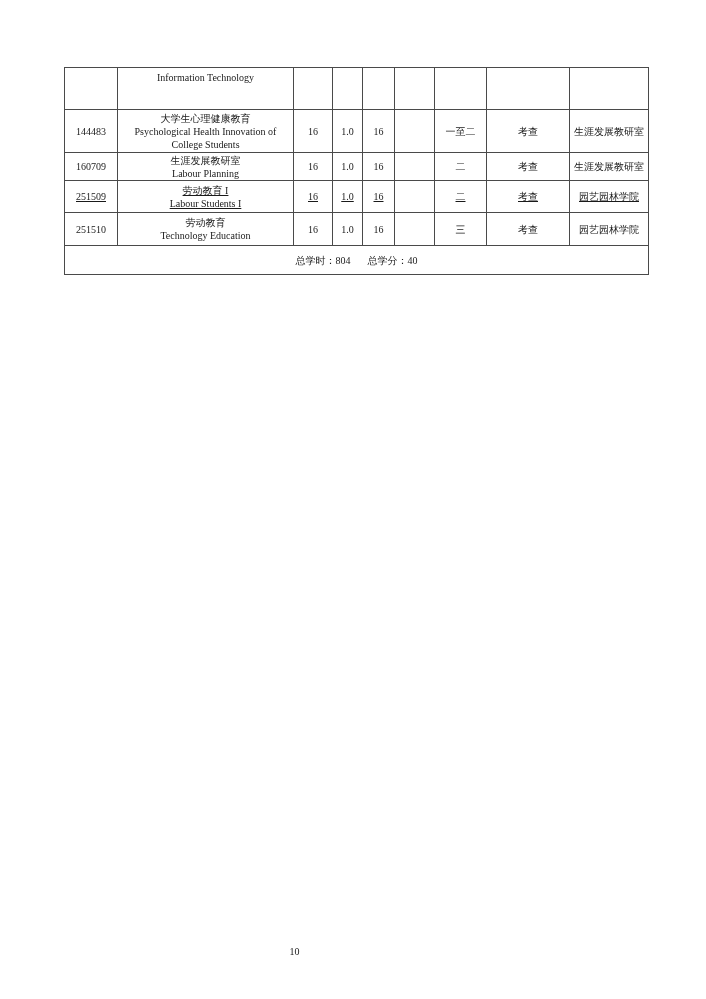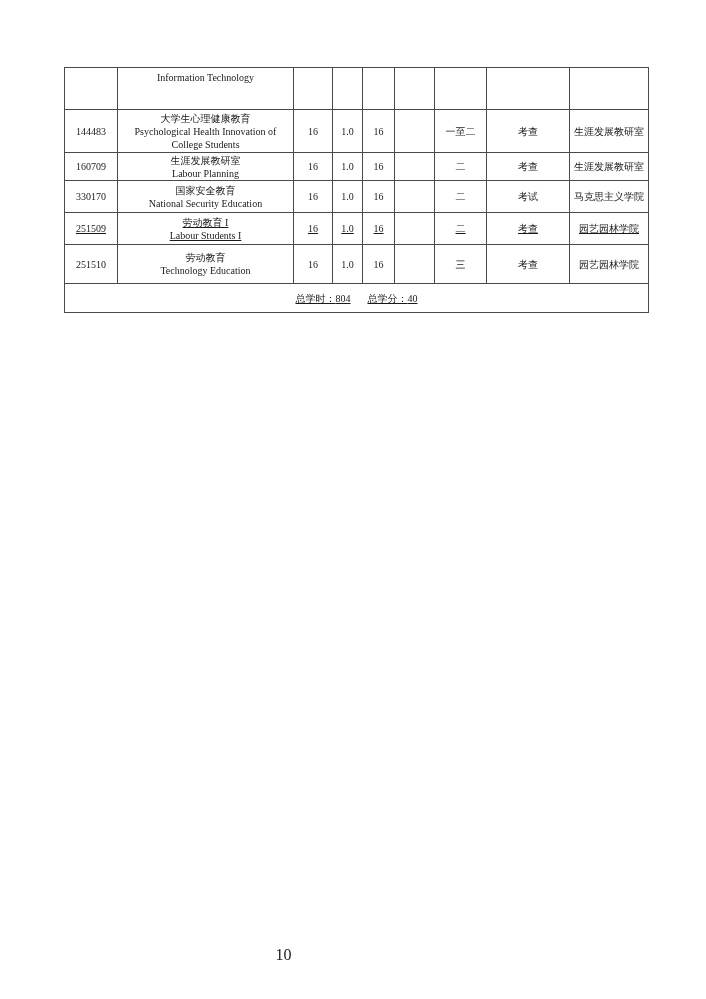--- a/index.html
+++ b/index.html
@@ -34,29 +34,29 @@
   }
   td.cell-name { padding: 0 4px; }
   td.cell-dept { padding: 0 6px; }
   tr.row-cont { height: 42px; }
   tr.row-cont td { vertical-align: top; }
   tr.row-cont td.cell-name { padding-top: 3px; }
   tr.row-b { height: 43px; }
   tr.row-c { height: 28px; padding-left: 24px; }
   tr.row-d { height: 32px; }
   tr.row-e { height: 32px; text-decoration: underline; }
-  tr.row-f { height: 39px; margin-top: 23px; }
-  tr.row-totals { height: 29px; text-decoration: underline; }
+  tr.row-f { height: 33px; margin-top: 23px; }
+  tr.row-totals { height: 29px; }
   .totals-cell { text-align: center; }
   .totals-credits-label { margin-left: 17px; }
   .page-number {
-    position: absolute; top: 946px; left: 1px;
+    position: absolute; top: 946px; left: 12px;
     width: 565px;
     text-align: center;
-    font-size: 16px;
+    font-size: 10px;
     color: #1a1a1a;
   }
 </style>
 </head>
 <body>
 
 <div class="doc-page">
 
   <table class="course-table">
     <colgroup>
@@ -109,34 +109,20 @@
         </td>
         <td>16</td>
         <td>1.0</td>
         <td>16</td>
         <td></td>
         <td>二</td>
         <td>考查</td>
         <td class="cell-dept">生涯发展教研室</td>
       </tr>
 
-      <tr class="row-d">
-        <td class="cell-code">330170</td>
-        <td class="cell-name">
-          <div>国家安全教育</div>
-          <div>National Security Education</div>
-        </td>
-        <td>16</td>
-        <td>1.0</td>
-        <td>16</td>
-        <td></td>
-        <td>二</td>
-        <td>考试</td>
-        <td class="cell-dept">马克思主义学院</td>
-      </tr>
 
       <tr class="row-e">
         <td class="cell-code">251509</td>
         <td class="cell-name">
           <div>劳动教育 I</div>
           <div>Labour Students I</div>
         </td>
         <td>16</td>
         <td>1.0</td>
         <td>16</td>

